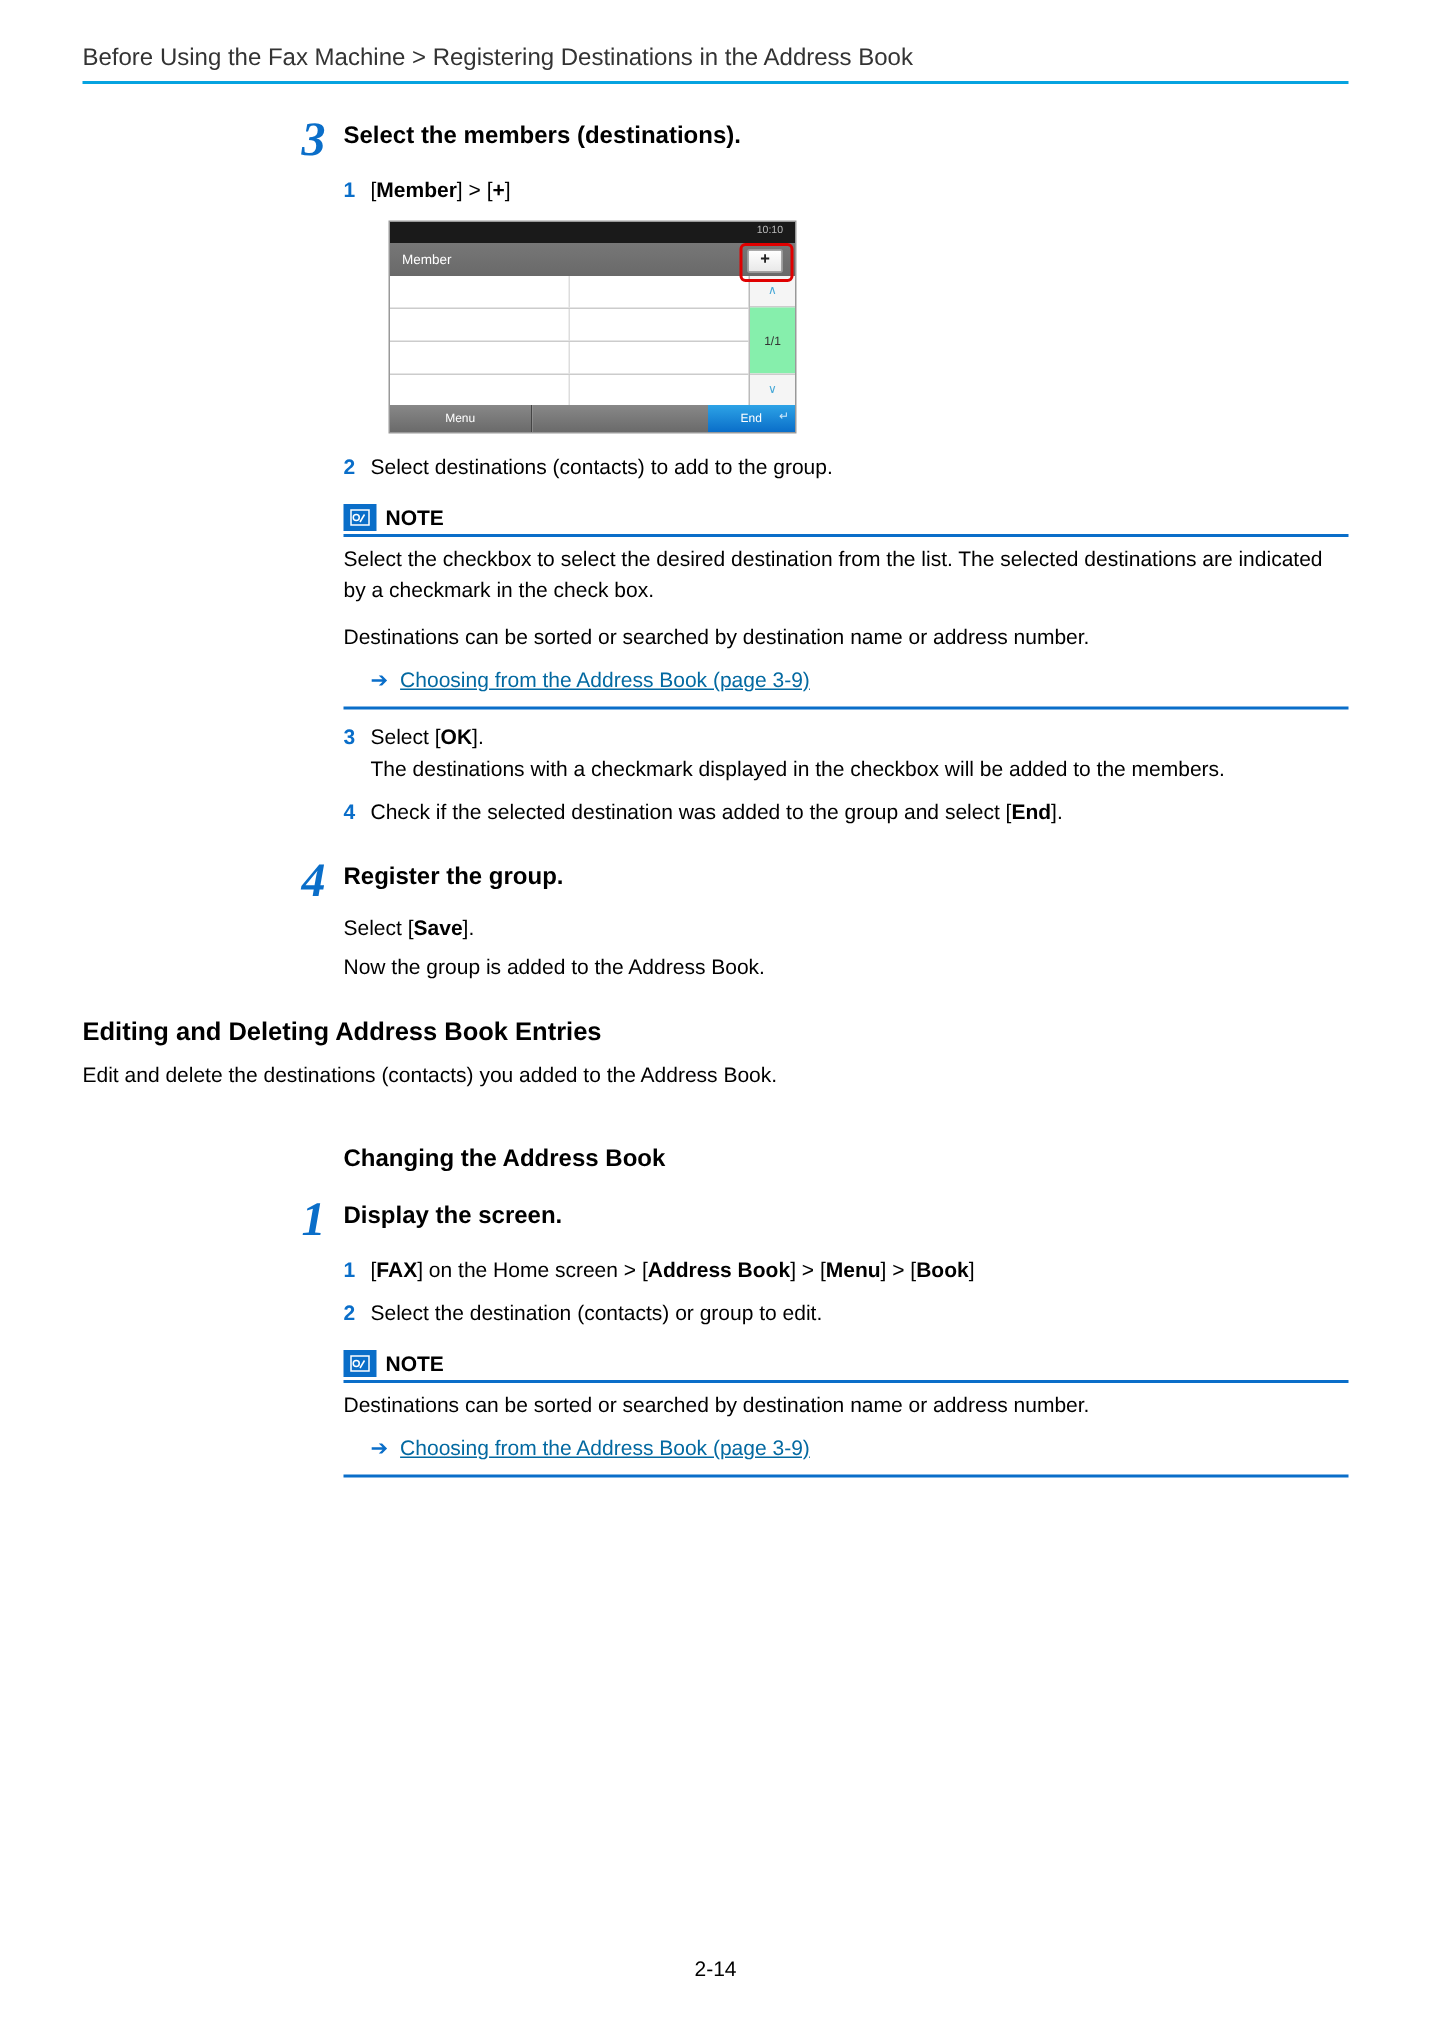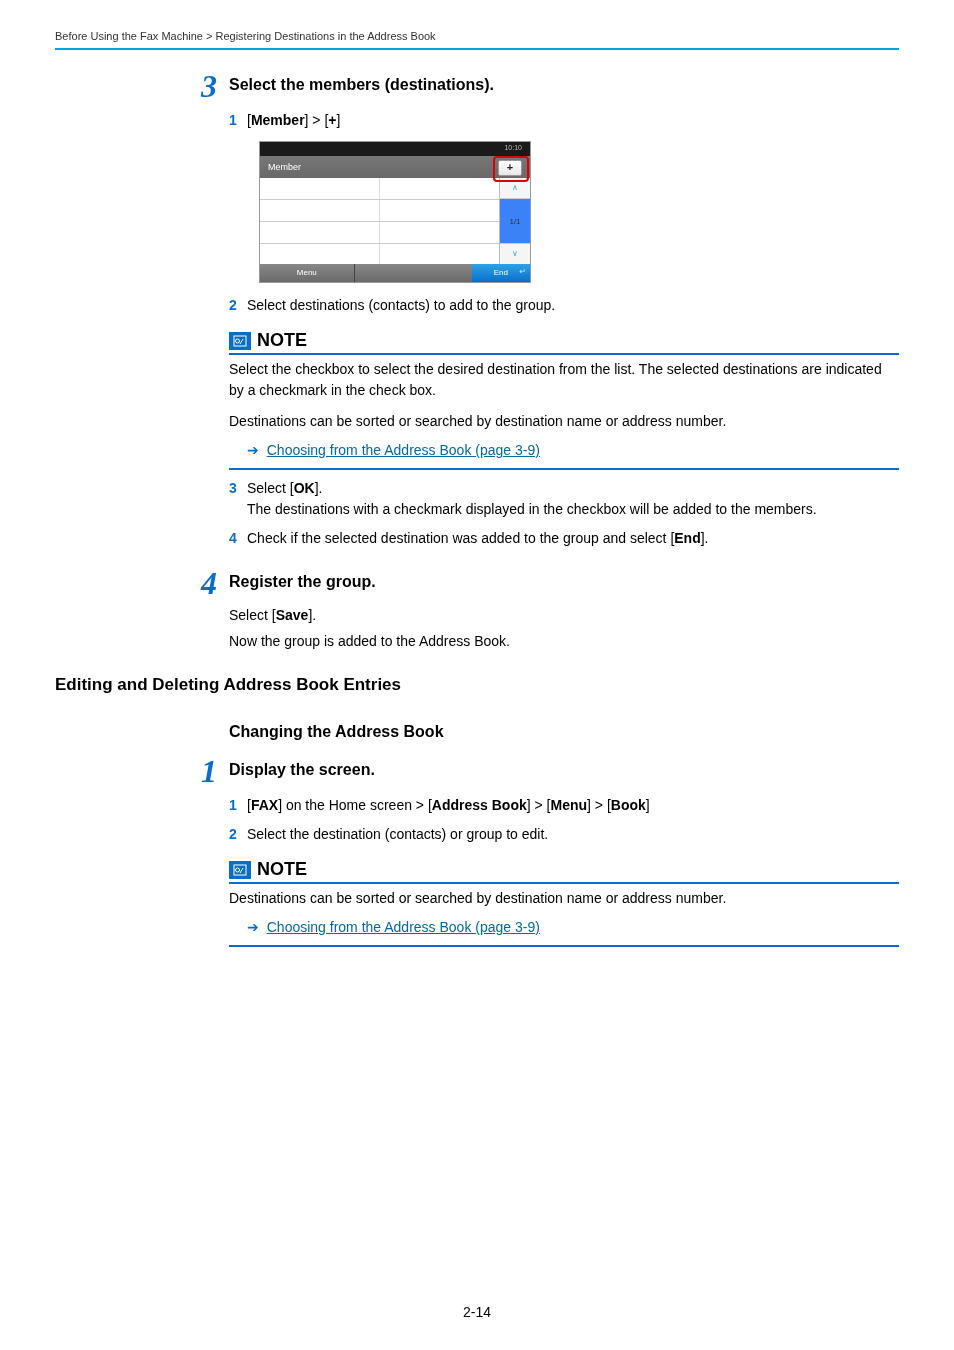--- a/index.html
+++ b/index.html
@@ -1,17 +1,17 @@
 <!DOCTYPE html>
 <html><head>
 <meta charset="utf-8">
 <style>
   html,body{margin:0;padding:0;background:#fff;font-family:Arial,Helvetica,sans-serif;color:#000;}
   .page{width:954px;min-height:1350px;margin:0 auto;position:relative;box-sizing:border-box;padding:30px 55px 40px 55px;}
-  .breadcrumb{font-size:11px;color:#333;padding-bottom:6px;}
+  .breadcrumb{font-size:16px;color:#333;padding-bottom:6px;}
   .hr-line{border:none;border-top:2px solid #06a3e0;margin:0 0 20px 0;}
 
   .step-row{display:flex;align-items:flex-start;margin-top:6px;}
   .step-num{font-family:Georgia,"Times New Roman",serif;font-size:32px;font-weight:bold;font-style:italic;color:#0a6ec9;width:46px;text-align:right;margin-right:12px;line-height:1;flex-shrink:0;margin-left:116px;}
   .step-title{font-size:16px;font-weight:bold;margin-top:6px;}
 
   .sub-block{margin-left:174px;margin-top:8px;}
   .sub-row{display:flex;align-items:flex-start;margin-top:8px;font-size:14px;line-height:1.5;}
   .sub-num{color:#0a6ec9;font-weight:bold;width:18px;flex-shrink:0;}
   .sub-text{flex:1;}
@@ -25,42 +25,42 @@
   .plus-btn{width:22px;height:14px;background:linear-gradient(to bottom,#fff,#e8e8e8);border:1px solid #999;border-radius:2px;font-size:11px;font-weight:bold;color:#222;text-align:center;line-height:13px;margin-top:1px;}
   .plus-ring{position:absolute;left:-5px;top:-3px;width:32px;height:22px;border:2px solid #e00000;border-radius:4px;}
   .device-body{display:flex;height:86px;}
   .dev-left{flex:1;border-right:1px solid #bbb;}
   .dev-left .r{height:21px;border-bottom:1px solid #ccc;display:flex;}
   .dev-left .r:last-child{border-bottom:none;}
   .dev-left .r .c{flex:1;}
   .dev-left .r .c:first-child{border-right:1px solid #ddd;}
   .dev-right{width:30px;display:flex;flex-direction:column;text-align:center;font-size:8px;}
   .dev-arrow{height:20px;line-height:20px;color:#48a9d8;background:#f5f5f5;border-bottom:1px solid #ccc;}
-  .dev-page{flex:1;display:flex;align-items:center;justify-content:center;color:#333;background:#3b82f6;font-size:8px;}
+  .dev-page{flex:1;display:flex;align-items:center;justify-content:center;color:#333;background:#86efac;font-size:8px;}
   .dev-arrow2{height:20px;line-height:20px;color:#48a9d8;background:#f5f5f5;border-top:1px solid #ccc;}
   .device-footer{display:flex;height:18px;}
   .menu-btn{flex:1.6;background:linear-gradient(to bottom,#888,#6a6a6a);color:#fff;font-size:8px;text-align:center;line-height:18px;border-right:1px solid #444;}
   .spacer-btn{flex:2;background:linear-gradient(to bottom,#888,#6a6a6a);}
   .end-btn{flex:1;background:linear-gradient(to bottom,#2da3e6,#0a6ec9);color:#fff;font-size:8px;text-align:center;line-height:18px;position:relative;}
   .end-btn .enter-ic{position:absolute;right:4px;bottom:1px;font-size:8px;color:#cfe8fa;}
 
   .note-box{margin:14px 0 4px 0;}
-  .note-head{display:flex;align-items:center;gap:6px;font-weight:bold;font-size:18px;margin-bottom:2px;}
+  .note-head{display:flex;align-items:center;gap:6px;font-weight:bold;font-size:14px;margin-bottom:2px;}
   .note-icon{width:22px;height:18px;background:#0a6ec9;color:#fff;font-size:10px;display:flex;align-items:center;justify-content:center;}
   .note-icon svg{display:block;}
   .note-rule{border:none;border-top:2px solid #0a6ec9;margin:0 0 4px 0;}
   .note-text{font-size:14px;line-height:1.5;}
 
   .link-row{display:flex;align-items:center;gap:8px;margin-top:10px;margin-left:18px;font-size:14px;}
   .arrow-ic{color:#0a6ec9;font-size:14px;}
   .link-a{color:#0369a1;text-decoration:underline;}
 
   .h2{font-size:17px;font-weight:bold;margin-top:26px;}
   .body-text{font-size:14px;margin-top:10px;}
-  .sub-heading{font-size:16px;font-weight:bold;margin-left:174px;margin-top:28px;}
+  .sub-heading{font-size:16px;font-weight:bold;margin-left:174px;margin-top:40px;}
 
   .pagenum{position:absolute;bottom:30px;left:0;width:100%;text-align:center;font-size:14px;}
 </style>
 </head>
 <body>
 
 <div class="page">
 
   <div class="breadcrumb">Before Using the Fax Machine &gt; Registering Destinations in the Address Book</div>
   <hr class="hr-line">
@@ -177,20 +177,21 @@
     <div class="step-title">Register the group.</div>
   </div>
   <div class="sub-block">
     <div class="body-text" style="margin-top:6px">
       <span>Select [</span><b>Save</b><span>].</span>
     </div>
     <div class="body-text">Now the group is added to the Address Book.</div>
   </div>
 
   <div class="h2">Editing and Deleting Address Book Entries</div>
+  <div class="body-text">Edit and delete the destinations (contacts) you added to the Address Book.</div>
 
   <div class="sub-heading">Changing the Address Book</div>
 
   <div class="step-row" style="margin-top:14px">
     <div class="step-num">1</div>
     <div class="step-title">Display the screen.</div>
   </div>
   <div class="sub-block">
 
     <div class="sub-row">

